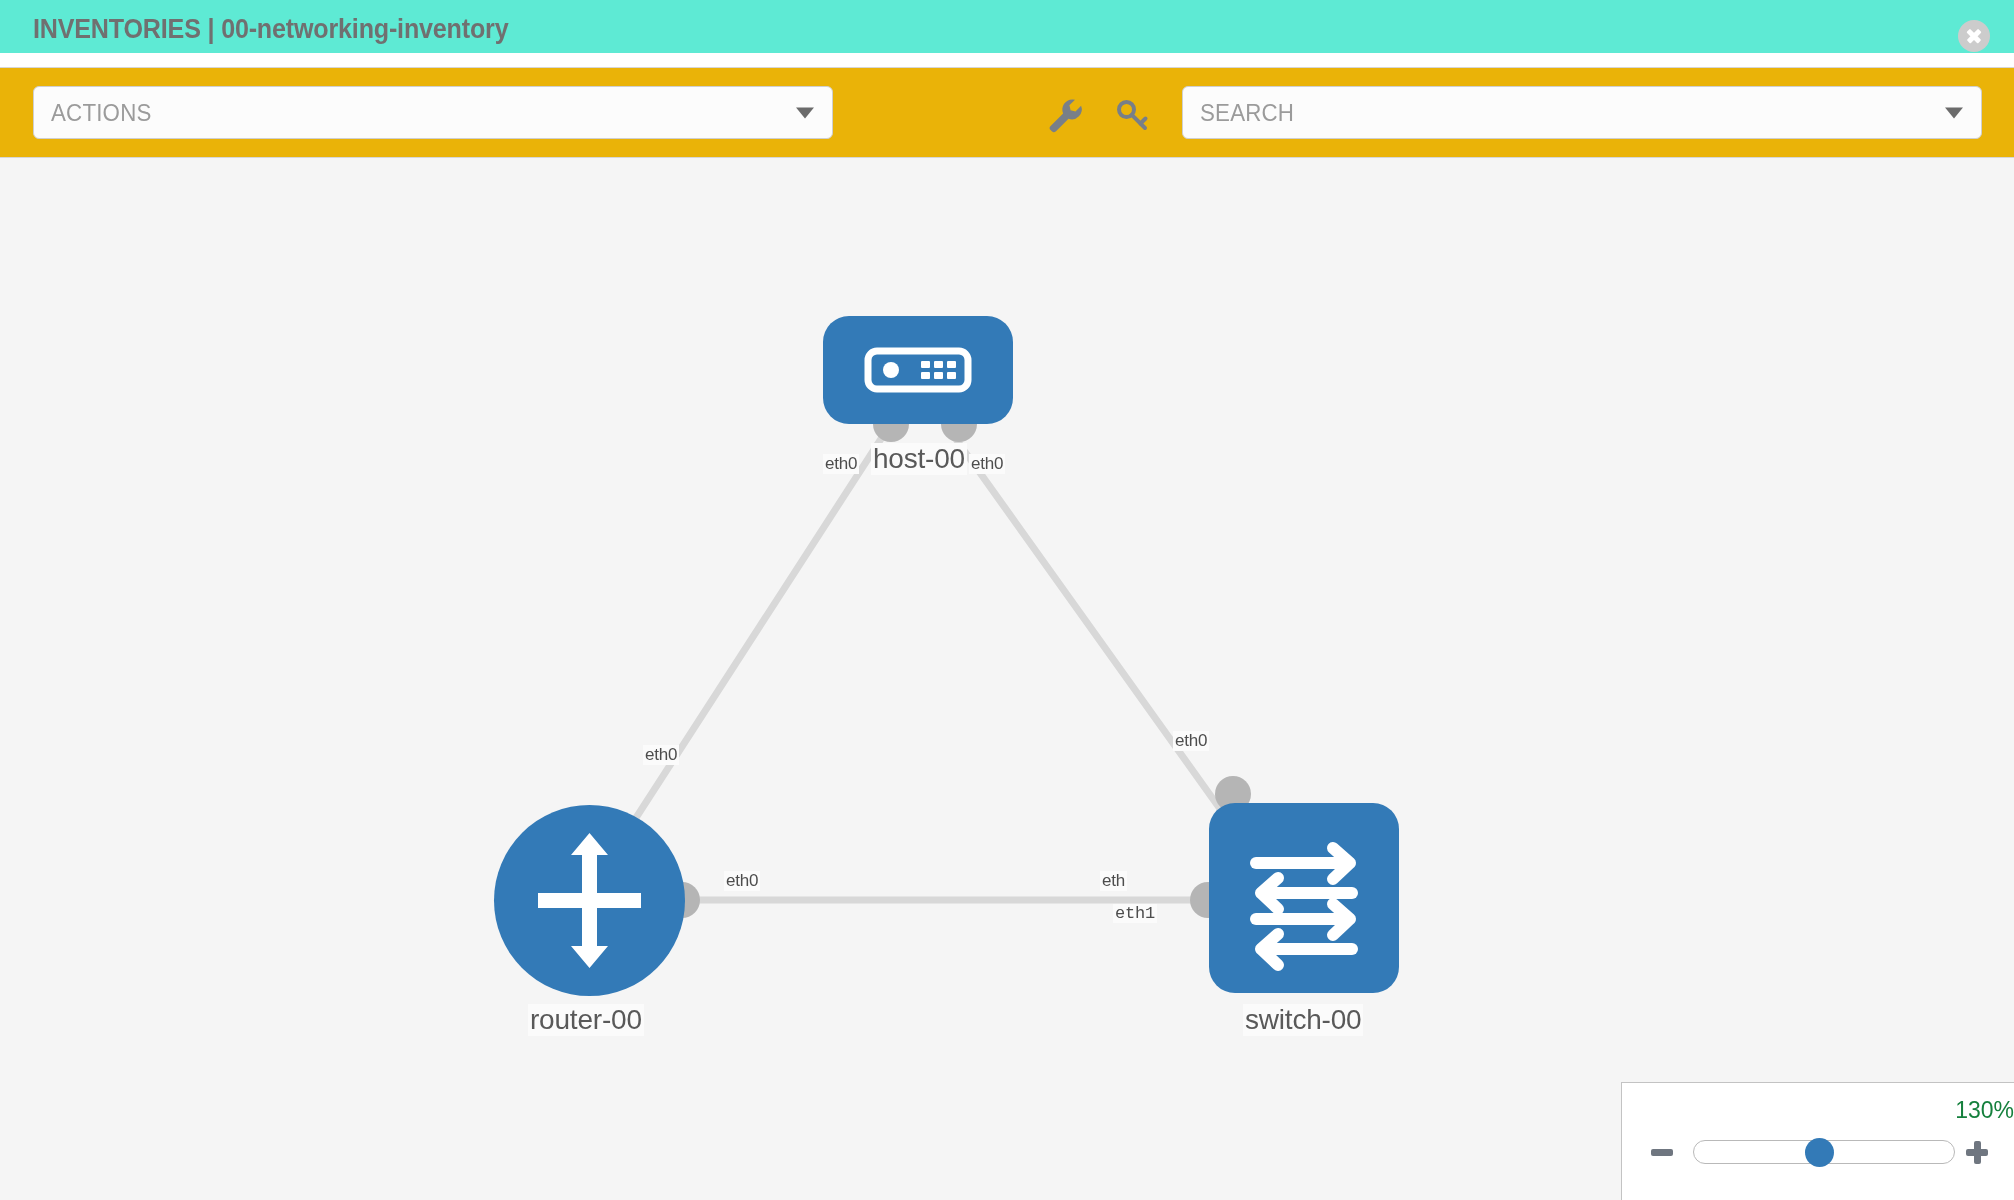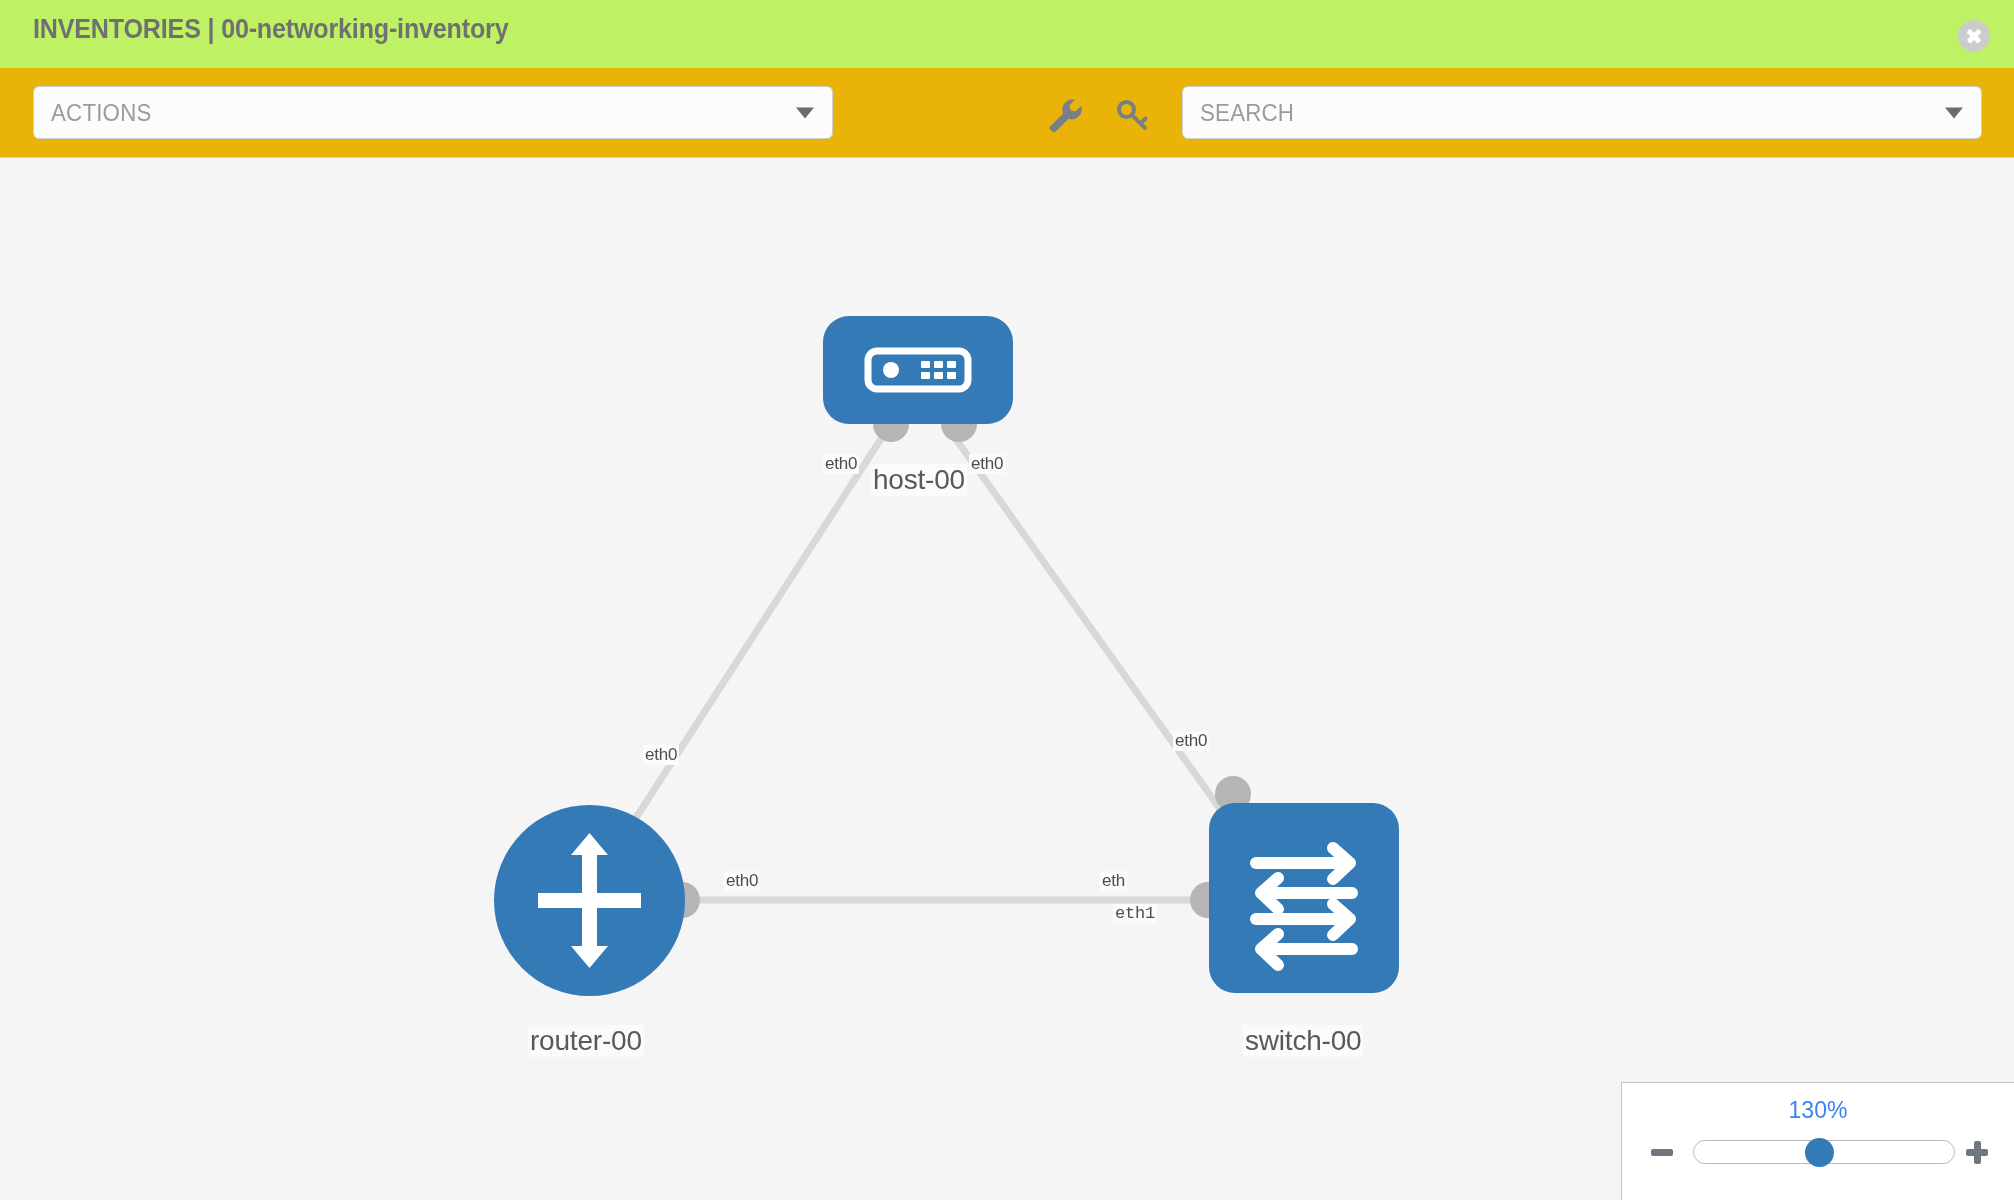--- a/index.html
+++ b/index.html
@@ -17,22 +17,22 @@
     width: 2014px;
     height: 1200px;
     background: #ffffff;
   }
 
   
   .header {
     position: absolute;
     left: 0; top: 0;
     width: 2014px;
-    height: 67px;
-    background: #bef264;
+    height: 53px;
+    background: #5eead4;
     box-sizing: border-box;
   }
   .page-title {
     position: absolute;
     left: 33px;
     top: 14px;
     font-size: 27px;
     font-weight: bold;
     color: #707070;
     letter-spacing: -0.2px;
@@ -159,21 +159,20 @@
   .node svg { display: block; width: 100%; height: 100%; }
 
   .node-label {
     position: absolute;
     font-size: 28px;
     color: #595959;
     background: #fbfbfb;
     white-space: nowrap;
     padding: 0 2px;
     letter-spacing: -0.2px;
-    margin-top: 21px;
   }
   #label-host   { left: 871px; top: 285px; }
   #label-router { left: 528px; top: 846px; text-align: center; }
   #label-switch { left: 1243px; top: 846px; }
 
   .iface-label {
     position: absolute;
     font-size: 17px;
     color: #4d4d4d;
     background: #fbfbfb;
@@ -207,23 +206,23 @@
     background: #ffffff;
     border: 1px solid #c3c3c3;
     border-right: none;
     border-bottom: none;
     box-sizing: border-box;
   }
   .zoom-value {
     position: absolute;
     left: 0; right: 0;
     top: 14px;
-    text-align: center;
+    text-align: right;
     font-size: 23px;
-    color: #3b82f6;
+    color: #15803d;
   }
   .zoom-minus, .zoom-plus {
     position: absolute;
     top: 56px;
     width: 26px;
     height: 26px;
     cursor: pointer;
   }
   .zoom-minus { left: 27px; }
   .zoom-plus  { left: 342px; }

